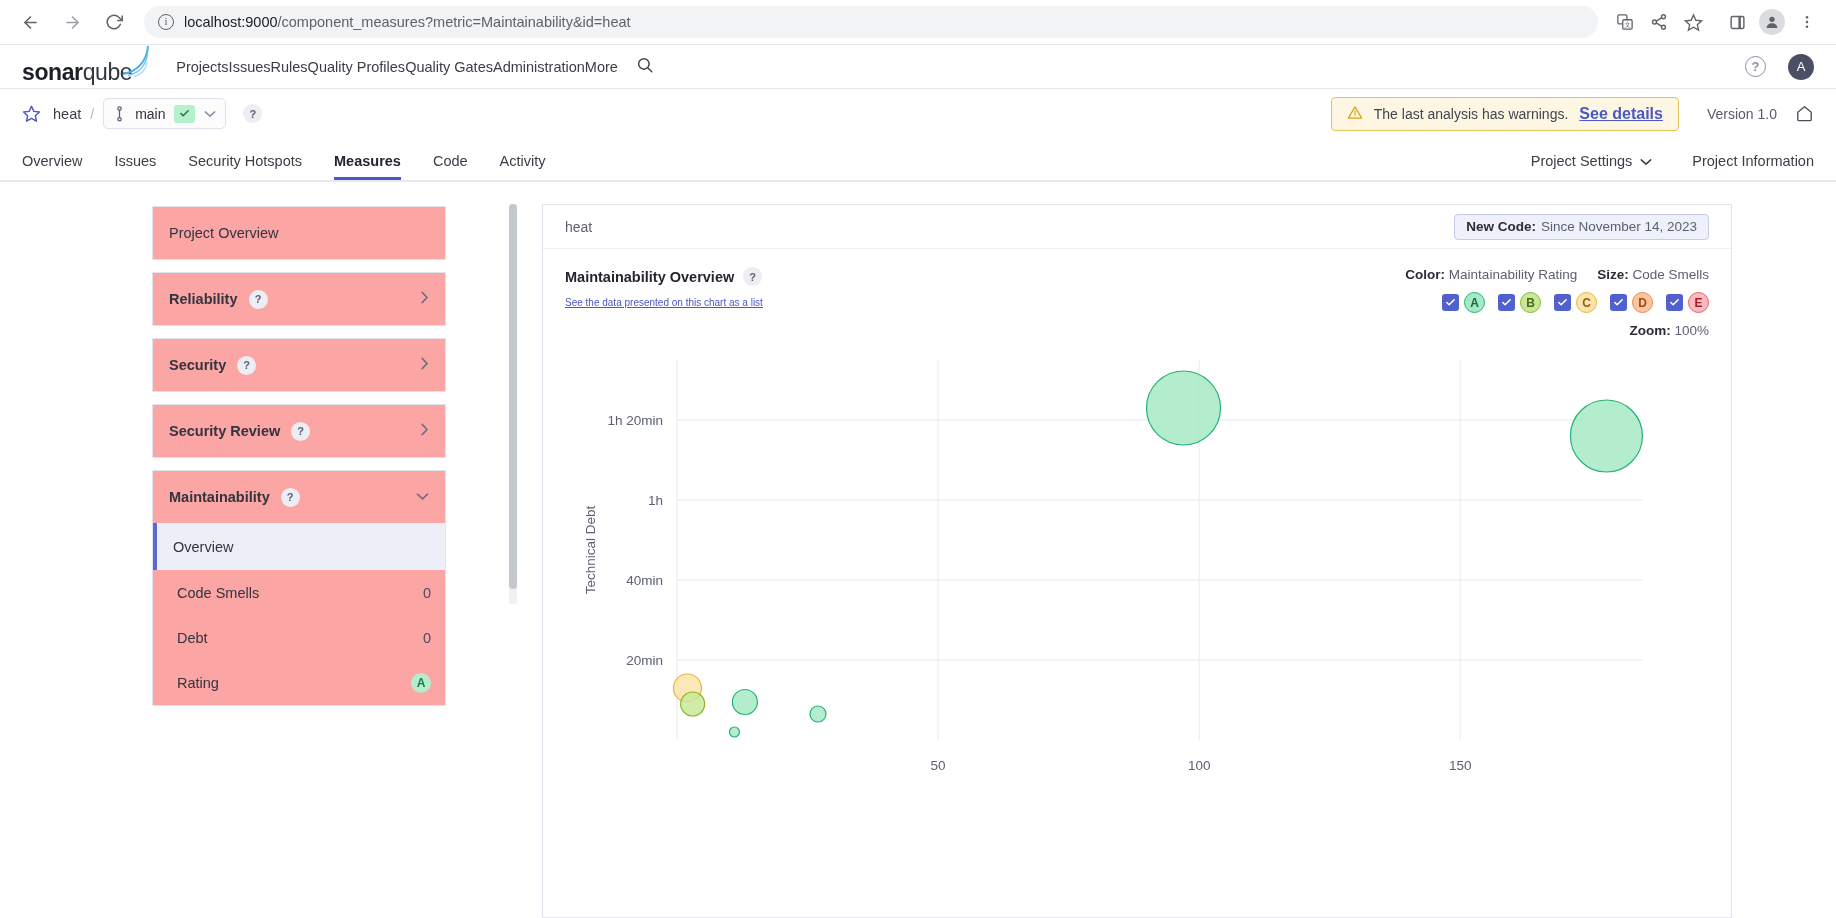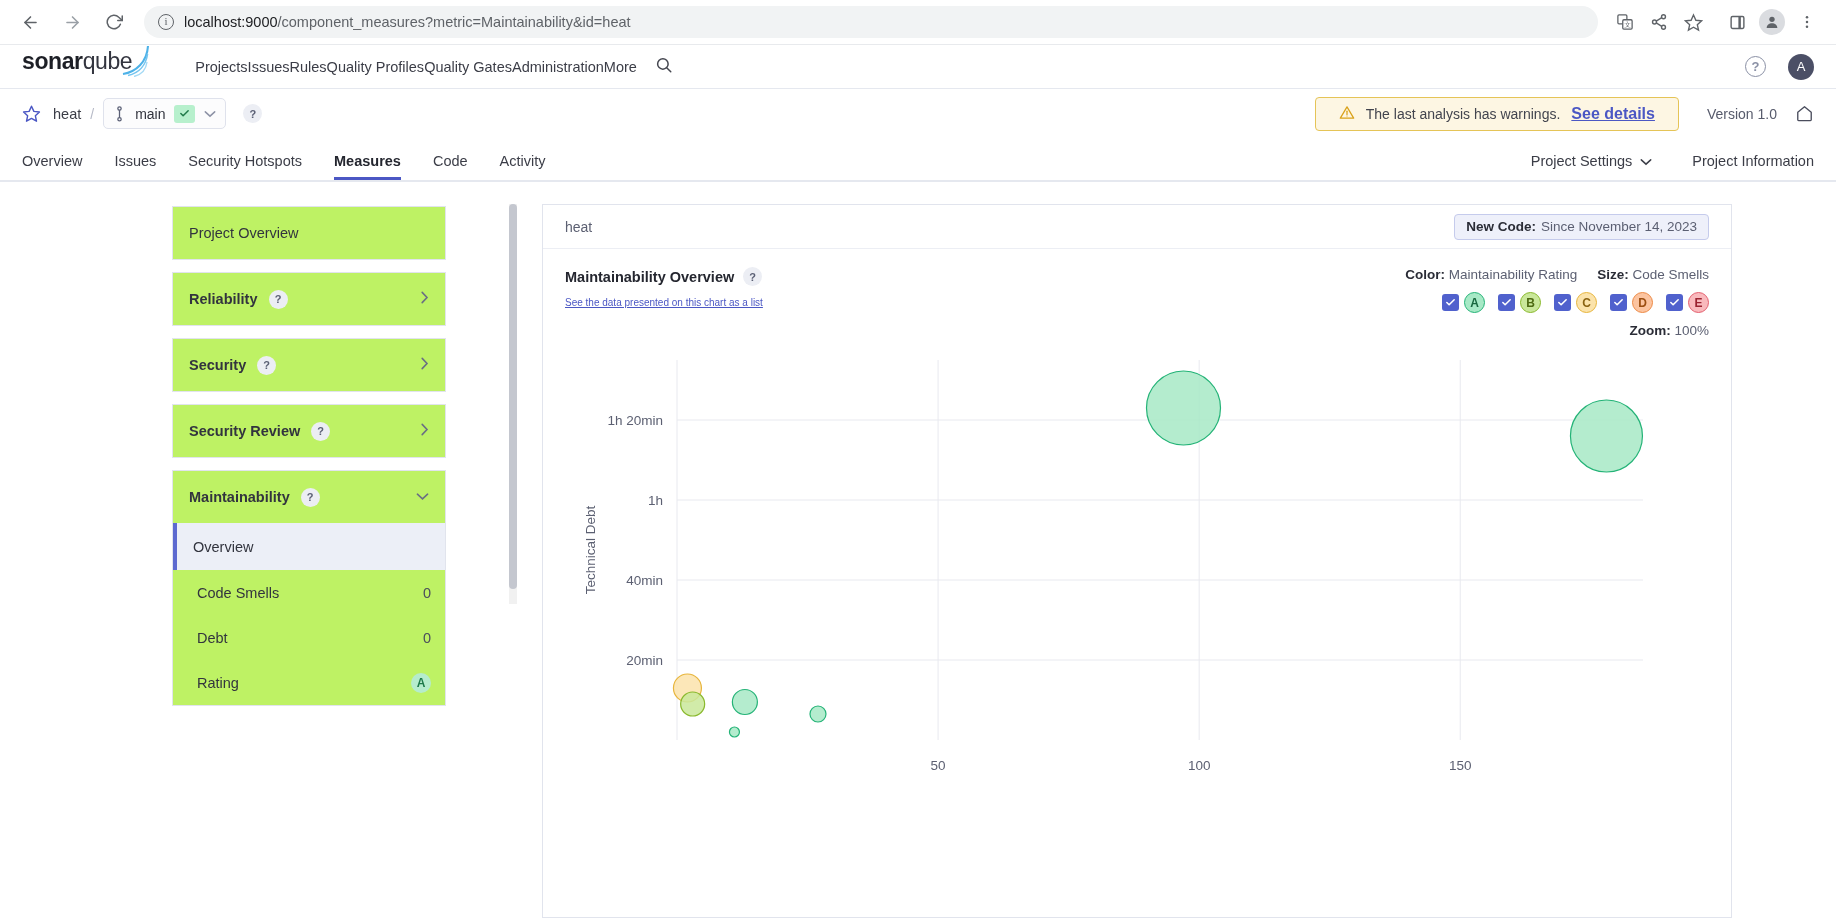--- a/index.html
+++ b/index.html
@@ -80,22 +80,23 @@
     height: 44px;
     background: #fff;
     display: flex;
     align-items: center;
     padding: 0 22px;
     border-bottom: 1px solid #e5e8ef;
     position: relative;
   }
   .logo {
     position: relative;
-    margin-right: 63px;
-    display: flex;
+    margin-right: 44px;
+    display: flex;
+    align-items: flex-end;
     height: 34px;
   }
   .logo-text {
     font-size: 23px;
     letter-spacing: -0.4px;
     line-height: 1;
   }
   .logo-text .b { font-weight: bold; color: #1d1f26; }
   .logo-text .l { font-weight: normal; color: #33353f; }
   .logo-swoosh { position: absolute; right: -20px; top: -7px; }
@@ -180,21 +181,21 @@
     align-items: center;
     gap: 18px;
   }
   .warn-banner {
     background: #fdf6e3;
     border: 1px solid #e5c457;
     border-radius: 4px;
     height: 34px;
     display: flex;
     align-items: center;
-    padding: 0 23px;
+    padding: 0 15px;
     gap: 11px;
   }
   .warn-tri { color: #d9a21b; font-size: 15px; line-height: 1; }
   .warn-text { font-size: 14px; color: #42444e; }
   .warn-link { color: #4b57c4; text-decoration: underline; font-weight: bold; }
   .version-text { font-size: 14px; color: #575b6c; margin-left: 10px; }
   .home-ico { color: #4a4d5d; display: flex; }
 
   
   .proj-tabs {
@@ -233,23 +234,22 @@
     width: 520px;
     position: relative;
     padding: 24px 0 0 152px;
     overflow: hidden;
   }
   .sidebar {
     width: 294px;
   }
   .side-card {
     border: 1px solid #e1e4ed;
-    background: #bef264;
+    background: #fca5a5;
     margin-bottom: 12px;
-    margin-left: 20px;
   }
   .side-card-head {
     height: 52px;
     display: flex;
     align-items: center;
     padding: 0 16px;
     gap: 11px;
   }
   .side-card-head .label { font-size: 14.5px; color: #32343e; }
   .side-card-head .label.bold { font-weight: bold; }

